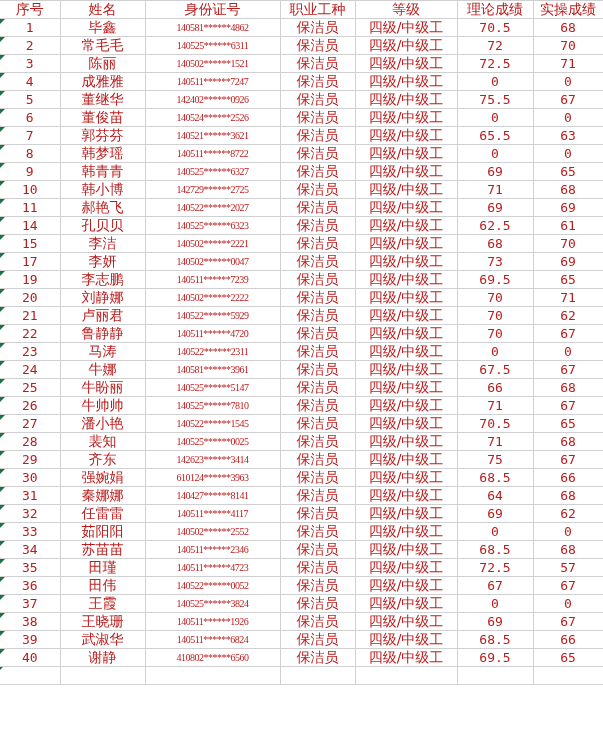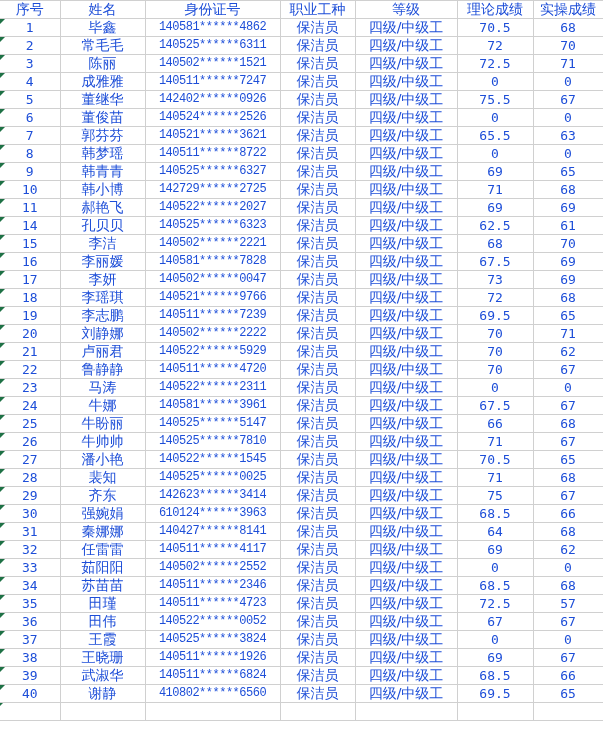--- a/index.html
+++ b/index.html
@@ -8,21 +8,21 @@
     background: #ffffff;
   }
   #screen {
     position: relative;
     width: 603px;
     height: 741px;
     overflow: hidden;
     background: #ffffff;
     font-family: "DejaVu Sans", sans-serif;
     font-size: 14px;
-    color: #1d4ed8;
+    color: #b91c1c;
   }
   table.sheet {
     border-collapse: collapse;
     table-layout: fixed;
     width: 603px;
     border-top: 1px solid #d0d0d0;
   }
   table.sheet th,
   table.sheet td {
     border-right: 1px solid #d0d0d0;
@@ -35,22 +35,22 @@
     white-space: nowrap;
     overflow: hidden;
     position: relative;
     height: 17px;
     line-height: 17px;
   }
   thead tr, tbody tr { height: 18px; }
   tfoot tr { height: 3px; }
   tfoot td { border-bottom: none; height: 3px; }
   td.c-id {
-    font-family: Liberation Mono, monospace;
-    font-size: 12px;
+    font-family: Liberation Serif, serif;
+    font-size: 10px;
     letter-spacing: -0.5px;
   }
   td.c-num, td.c-serial {
     font-family: "DejaVu Sans Mono", monospace;
     font-size: 13px;
   }
   .tri {
     position: absolute;
     top: 0;
     left: 0;
@@ -254,58 +254,34 @@
       <span>15</span>
     </td>
     <td class="c-name">李洁</td>
     <td class="c-id">140502******2221</td>
     <td class="c-job">保洁员</td>
     <td class="c-level">四级/中级工</td>
     <td class="c-num">68</td>
     <td class="c-num">70</td>
   </tr>
 
-  <tr>
-    <td class="c-serial">
-      <span class="tri"></span>
-      <span>16</span>
-    </td>
-    <td class="c-name">李丽媛</td>
-    <td class="c-id">140581******7828</td>
-    <td class="c-job">保洁员</td>
-    <td class="c-level">四级/中级工</td>
-    <td class="c-num">67.5</td>
-    <td class="c-num">69</td>
-  </tr>
 
   <tr>
     <td class="c-serial">
       <span class="tri"></span>
       <span>17</span>
     </td>
     <td class="c-name">李妍</td>
     <td class="c-id">140502******0047</td>
     <td class="c-job">保洁员</td>
     <td class="c-level">四级/中级工</td>
     <td class="c-num">73</td>
     <td class="c-num">69</td>
   </tr>
 
-  <tr>
-    <td class="c-serial">
-      <span class="tri"></span>
-      <span>18</span>
-    </td>
-    <td class="c-name">李瑶琪</td>
-    <td class="c-id">140521******9766</td>
-    <td class="c-job">保洁员</td>
-    <td class="c-level">四级/中级工</td>
-    <td class="c-num">72</td>
-    <td class="c-num">68</td>
-  </tr>
 
   <tr>
     <td class="c-serial">
       <span class="tri"></span>
       <span>19</span>
     </td>
     <td class="c-name">李志鹏</td>
     <td class="c-id">140511******7239</td>
     <td class="c-job">保洁员</td>
     <td class="c-level">四级/中级工</td>

